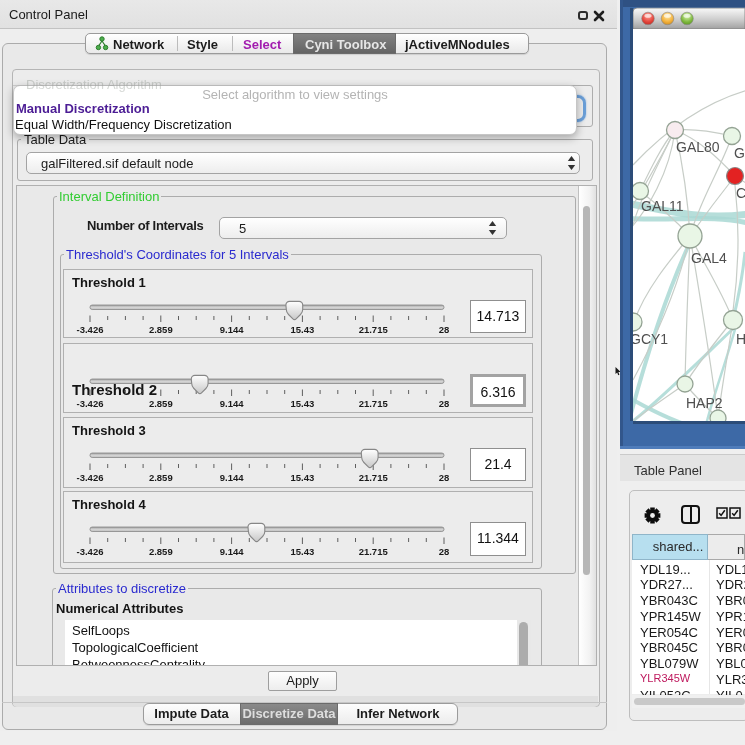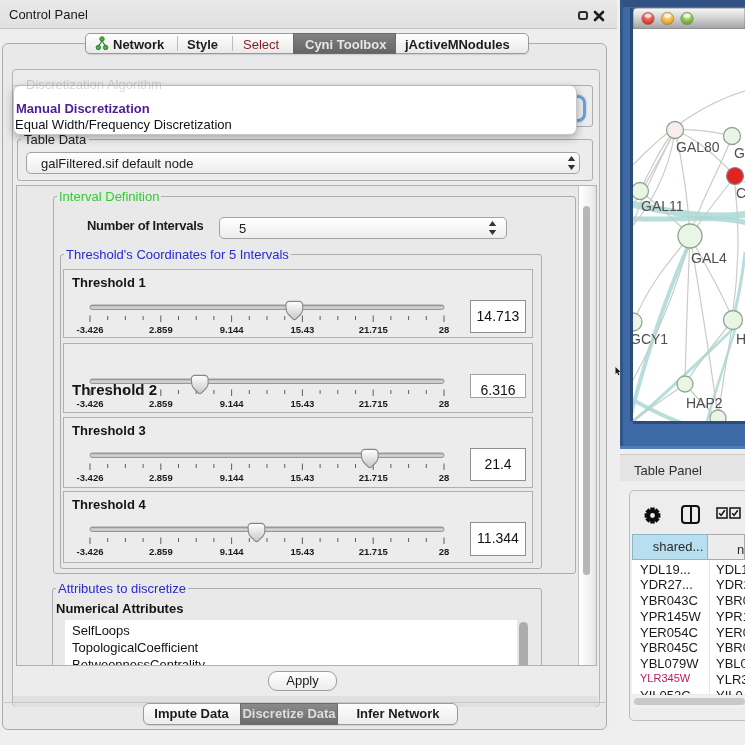--- a/index.html
+++ b/index.html
@@ -21,35 +21,36 @@
 <div class="abs" style="left:177px;top:36px;width:1px;height:15px;background:#bcbcbc;"></div>
 <div class="abs" style="left:232px;top:36px;width:1px;height:15px;background:#bcbcbc;"></div>
 <svg class="abs" style="left:95px;top:36px;" width="14" height="15" viewBox="0 0 14 15">
       <circle cx="7" cy="3" r="2.2" fill="#4cae4c" stroke="#2e7d2e" stroke-width="1"></circle>
       <circle cx="3.4" cy="11.5" r="2.2" fill="#4cae4c" stroke="#2e7d2e" stroke-width="1"></circle>
       <circle cx="10.6" cy="11.5" r="2.2" fill="#4cae4c" stroke="#2e7d2e" stroke-width="1"></circle>
       <path d="M7 5 L3.8 9.6 M7 5 L10.2 9.6" stroke="#2e7d2e" stroke-width="1.1" fill="none"></path>
     </svg>
 <div class="abs" style="left:113px;font-size:13px;font-weight:600;color:#1c1c1c;top:37px;">Network</div>
 <div class="abs" style="left:187px;font-size:13px;font-weight:600;color:#1c1c1c;top:37px;">Style</div>
-<div class="abs" style="left:243px;font-size:13px;font-weight:400;color:#7f1d1d;top:37px;">Select</div>
+<div class="abs" style="left:243px;font-size:13px;font-weight:700;color:#a21caf;top:37px;">Select</div>
 <div class="abs" style="left:305px;font-size:13px;font-weight:600;color:#1c1c1c;top:37px;color:#e6e6e6;">Cyni Toolbox</div>
 <div class="abs" style="left:405px;font-size:13px;font-weight:600;color:#1c1c1c;top:37px;">jActiveMNodules</div>
 <div class="abs" style="left:12px;top:69px;width:588px;height:638px;background:#ececec;border:1px solid #b5b5b5;border-radius:4px;"></div>
 <div class="abs" style="left:17px;top:85px;width:576px;height:42px;border:1px solid #adadad;border-radius:3px;"></div>
 <div class="abs" style="left:360px;top:95px;width:226px;height:27px;border:3px solid #6b9fd8;border-radius:8px;box-shadow:0 0 2px #8ab4e0;"></div>
 <div class="abs" style="left:17px;top:139px;width:576px;height:42px;border:1px solid #adadad;border-radius:3px;"></div>
 <div class="abs" style="left:21px;top:132px;font-size:13px;color:#1c1c1c;background:#ececec;padding:0 3px;">Table Data</div>
 <div class="abs" style="left:26px;top:152px;width:554px;height:22px;background:linear-gradient(#ffffff,#ededed);border:1px solid #a3a3a3;border-radius:5px;"></div>
 <div class="abs" style="left:41px;top:156px;font-size:13px;color:#1c1c1c;">galFiltered.sif default node</div>
 <svg class="abs" style="left:567px;top:156px;" width="9" height="14" viewBox="0 0 9 14">
       <path d="M4.5 0 L8.2 5 H0.8 Z" fill="#333"></path>
       <path d="M4.5 14 L8.2 9 H0.8 Z" fill="#333"></path>
     </svg>
 <div class="abs" style="left:13px;top:85px;width:564px;height:50px;background:#ffffff;border:1px solid #c6c6c6;border-radius:7px;box-shadow:0 3px 8px rgba(0,0,0,.3);"></div>
+<div class="abs" style="left:13px;top:87px;width:564px;height:14px;font-size:13px;color:#b4b4b4;text-align:center;">Select algorithm to view settings</div>
 <div class="abs" style="left:16px;top:101px;font-size:13px;font-weight:bold;color:#4c1d95;">Manual Discretization</div>
 <div class="abs" style="left:15px;top:117px;font-size:13px;color:#111;">Equal Width/Frequency Discretization</div>
 <div class="abs" style="left:26px;top:77px;font-size:13px;color:rgba(100,110,100,.28);">Discretization Algorithm</div>
 <div class="abs" style="left:13px;top:85px;width:565px;height:1px;background:rgba(175,175,175,.55);"></div>
 <div class="abs" style="left:16px;top:185px;width:581px;height:481px;background:#e9e9e9;border:1px solid #b0b0b0;overflow:hidden;">
 <div class="abs" style="left:561px;top:0;width:19px;height:480px;background:linear-gradient(90deg,#ffffff, #f2f2f2 60%, #dedede);border-left:1px solid #c0c0c0;"></div>
 <div class="abs" style="left:566px;top:20px;width:7px;height:369px;background:#b6b6b6;border-radius:4px;"></div>
 <div class="abs" style="left:36px;top:10px;width:523px;height:378px;border:1px solid #acacac;border-radius:3px;"></div>
 <div class="abs" style="left:40px;top:3px;font-size:13px;color:#31cc31;background:#e9e9e9;padding:0 2px;">Interval Definition</div>
 <div class="abs" style="left:70px;top:32px;font-size:13px;font-weight:bold;color:#1c1c1c;letter-spacing:-0.3px;">Number of Intervals</div>
@@ -143,21 +144,21 @@
         <line x1="363.3" y1="47.0" x2="363.3" y2="51.0" stroke="#5f5f5f" stroke-width="1"></line>
         <line x1="381.0" y1="46.5" x2="381.0" y2="53.0" stroke="#5f5f5f" stroke-width="1"></line>
         <text x="27.0" y="63.5" font-size="9.5" font-weight="bold" fill="#1a1a1a" text-anchor="middle" font-family="Liberation Sans,sans-serif">-3.426</text>
         <text x="97.8" y="63.5" font-size="9.5" font-weight="bold" fill="#1a1a1a" text-anchor="middle" font-family="Liberation Sans,sans-serif">2.859</text>
         <text x="168.6" y="63.5" font-size="9.5" font-weight="bold" fill="#1a1a1a" text-anchor="middle" font-family="Liberation Sans,sans-serif">9.144</text>
         <text x="239.4" y="63.5" font-size="9.5" font-weight="bold" fill="#1a1a1a" text-anchor="middle" font-family="Liberation Sans,sans-serif">15.43</text>
         <text x="310.2" y="63.5" font-size="9.5" font-weight="bold" fill="#1a1a1a" text-anchor="middle" font-family="Liberation Sans,sans-serif">21.715</text>
         <text x="381.0" y="63.5" font-size="9.5" font-weight="bold" fill="#1a1a1a" text-anchor="middle" font-family="Liberation Sans,sans-serif">28</text>
         <path d="M128.3 36 a3.6 3.6 0 0 1 3.6 -3.6 h9.6 a3.6 3.6 0 0 1 3.6 3.6 v4.6 c0 2 -0.8 3.5 -2.2 4.9 l-4.4 4.4 c-0.9 0.9 -2.3 0.9 -3.2 0 l-4.4 -4.4 c-1.4 -1.4 -2.2 -2.9 -2.2 -4.9 z" fill="url(#thg)" stroke="#878787" stroke-width="1.1"></path>
       </svg>
-<div class="abs" style="left:453px;top:188px;width:56px;height:24px;background:#ffffff;border:1px solid #a3a3a3;text-align:center;line-height:31px;font-size:14px;color:#111;">6.316</div>
+<div class="abs" style="left:453px;top:188px;width:56px;height:33px;background:#ffffff;border:3px solid #a3a3a3;text-align:center;line-height:31px;font-size:14px;color:#111;">6.316</div>
 <div class="abs" style="left:46px;top:231px;width:470px;height:71px;background:#ececec;border:1px solid #b0b0b0;"></div>
 <div class="abs" style="left:55px;top:237px;font-size:13px;font-weight:bold;color:#141414;">Threshold 3</div>
 <svg class="abs" style="left:46px;top:231px;" width="470" height="70" viewBox="0 0 470 70">
         <defs>
           <linearGradient id="thg" x1="0" y1="0" x2="0" y2="1">
             <stop offset="0" stop-color="#ffffff"></stop>
             <stop offset="1" stop-color="#c8c8c8"></stop>
           </linearGradient>
           <linearGradient id="trg" x1="0" y1="0" x2="0" y2="1">
             <stop offset="0" stop-color="#9b9b9b"></stop>
@@ -245,21 +246,21 @@
 <div class="abs" style="left:39px;top:395px;font-size:13px;color:#2a2acf;background:#e9e9e9;padding:0 2px;">Attributes to discretize</div>
 <div class="abs" style="left:39px;top:415px;font-size:13px;font-weight:bold;color:#141414;">Numerical Attributes</div>
 <div class="abs" style="left:48px;top:434px;width:452px;height:47px;background:#ffffff;"></div>
 <div class="abs" style="left:55px;top:437px;font-size:13px;color:#111;">SelfLoops</div>
 <div class="abs" style="left:55px;top:454px;font-size:13px;color:#111;">TopologicalCoefficient</div>
 <div class="abs" style="left:55px;top:471px;font-size:13px;color:#111;">BetweennessCentrality</div>
 <div class="abs" style="left:500px;top:434px;width:14px;height:47px;background:#e8e8e8;"></div>
 <div class="abs" style="left:502px;top:436px;width:9px;height:60px;background:#acacac;border-radius:5px;"></div>
 </div>
 <div class="abs" style="left:13px;top:696px;width:585px;height:11px;background:#e0e0e0;border-radius:0 0 4px 4px;"></div>
-<div class="abs" style="left:268px;top:671px;width:69px;height:20px;background:linear-gradient(#fefefe,#ededed);border:1px solid #9e9e9e;border-radius:9px;text-align:center;line-height:18px;font-size:13px;color:#1c1c1c;">Apply</div>
+<div class="abs" style="left:268px;top:671px;width:69px;height:20px;background:linear-gradient(#fefefe,#ededed);border:1px solid #9e9e9e;border-radius:2px;text-align:center;line-height:18px;font-size:13px;color:#1c1c1c;">Apply</div>
 <div class="abs" style="left:2px;top:702px;width:605px;height:1px;background:#c6c6c6;"></div>
 <div class="abs" style="left:143px;top:703px;width:315px;height:22px;background:linear-gradient(#fdfdfd,#ececec);border:1px solid #9b9b9b;border-radius:6px;box-shadow:0 1px 1px rgba(0,0,0,.1);"></div>
 <div class="abs" style="left:240px;top:703px;width:98px;height:22px;background:linear-gradient(#8a8a8a,#6c6c6c);border:1px solid #6b6b6b;"></div>
 <div class="abs" style="left:143px;top:703px;width:97px;height:22px;text-align:center;line-height:22px;font-size:13px;font-weight:600;color:#1c1c1c;">Impute Data</div>
 <div class="abs" style="left:240px;top:703px;width:98px;height:22px;text-align:center;line-height:22px;font-size:13px;font-weight:600;color:#dedede;">Discretize Data</div>
 <div class="abs" style="left:338px;top:703px;width:120px;height:22px;text-align:center;line-height:22px;font-size:13px;font-weight:600;color:#1c1c1c;">Infer Network</div>
 <div class="abs" style="left:617px;top:0;width:3px;height:745px;background:#efefef;"></div>
 <svg class="abs" style="left:615px;top:367px;" width="6" height="9" viewBox="0 0 6 9">
       <path d="M0.5 0 L0.5 7 L2.2 5.5 L3.2 8.2 L4.4 7.7 L3.4 5.1 L5.7 4.9 Z" fill="#1a1a1a"></path>
     </svg>

